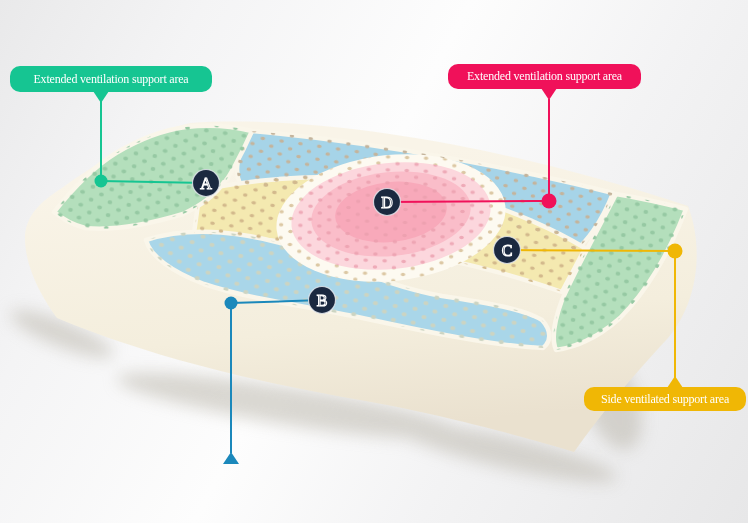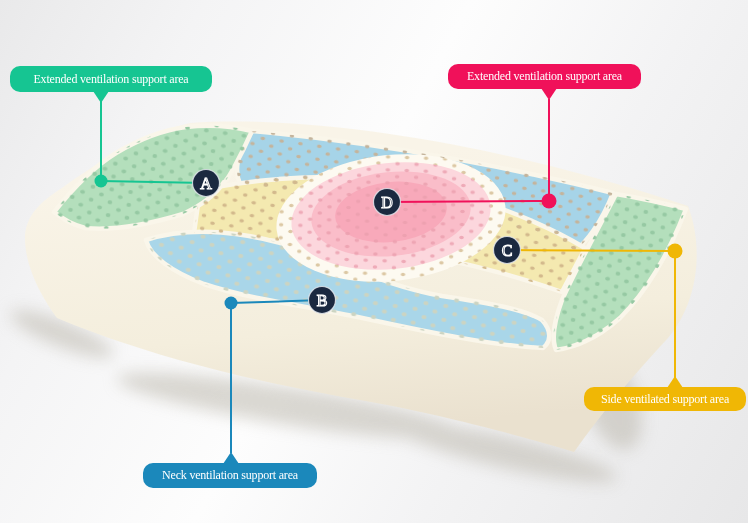--- a/index.html
+++ b/index.html
@@ -180,18 +180,15 @@
   <div class="callout big" style="left: 448px; top: 64px; width: 193px; height: 25px; background: rgb(240, 17, 90);">
     <span>Extended ventilation support area</span>
   </div>
   <div class="ptr ptr-down" style="left: 541px; top: 88px; border-top-color: rgb(240, 17, 90);"></div>
 
   <div class="callout small" style="left: 584px; top: 387px; width: 162px; height: 24px; background: rgb(240, 183, 5);">
     <span>Side ventilated support area</span>
   </div>
   <div class="ptr ptr-up" style="left: 667px; top: 376px; border-bottom-color: rgb(240, 183, 5);"></div>
 
-  <div class="callout small" style="left: 143px; top: 463px; width: 174px; height: 25px; background: rgb(27, 136, 187);">
-    <span>Neck ventilation support area</span>
-  </div>
   <div class="ptr ptr-up" style="left: 223px; top: 452px; border-bottom-color: rgb(27, 136, 187);"></div>
 
 </div>
 
 </body></html>

